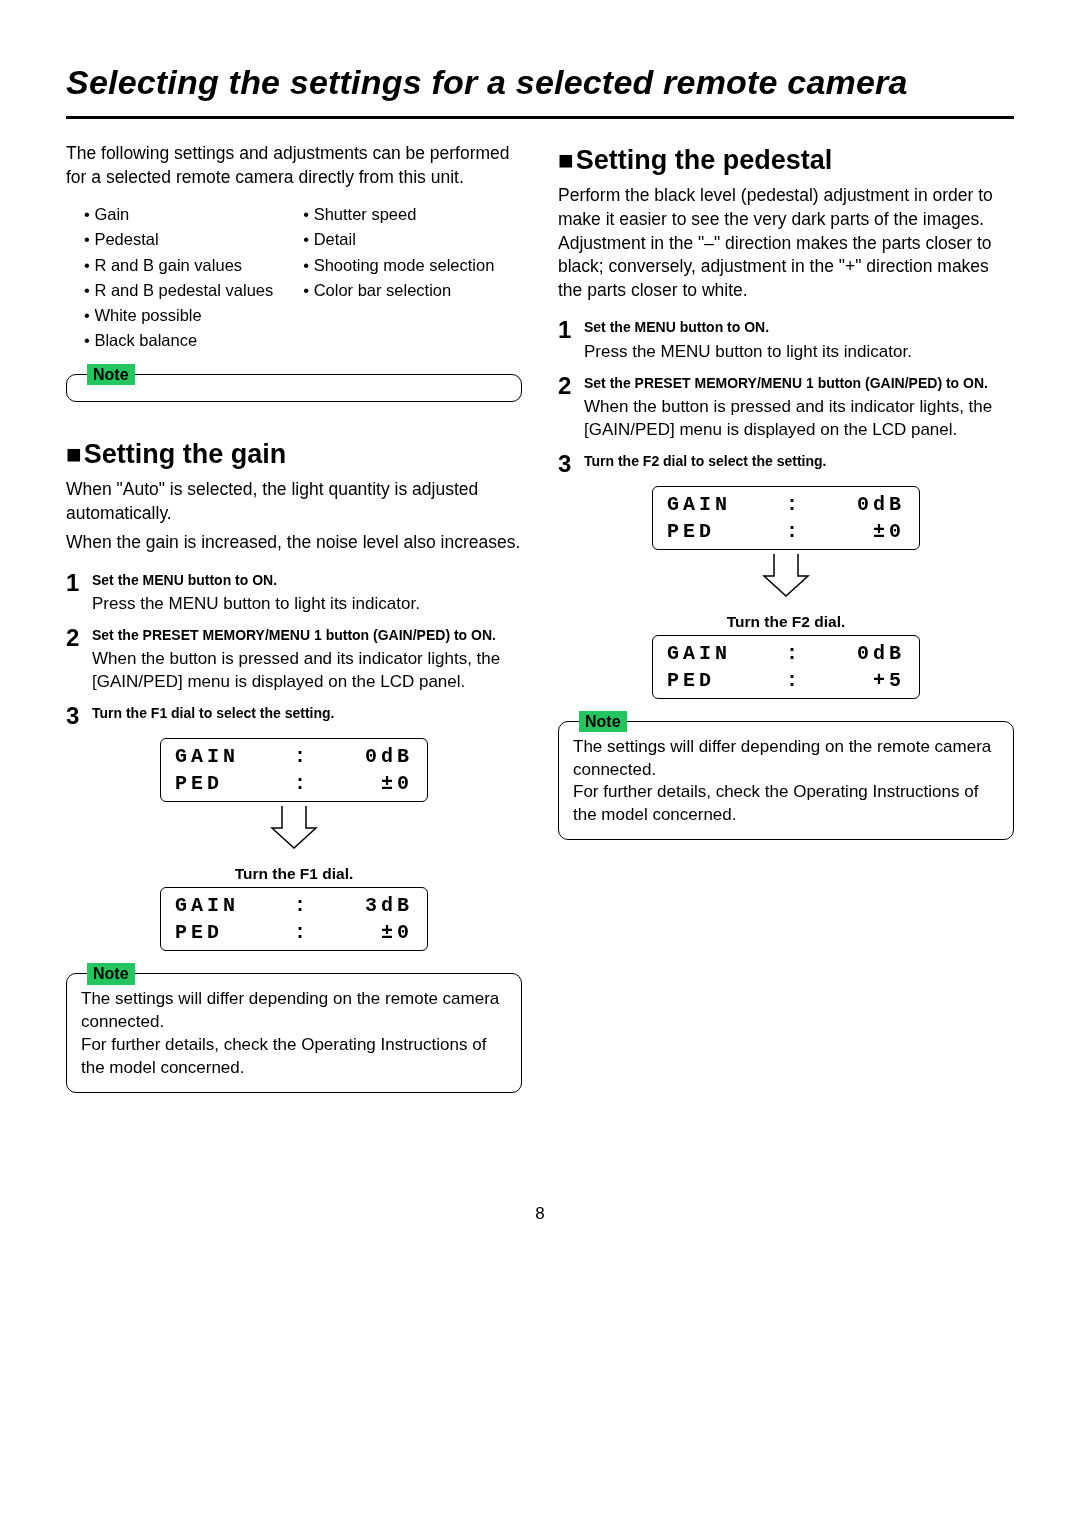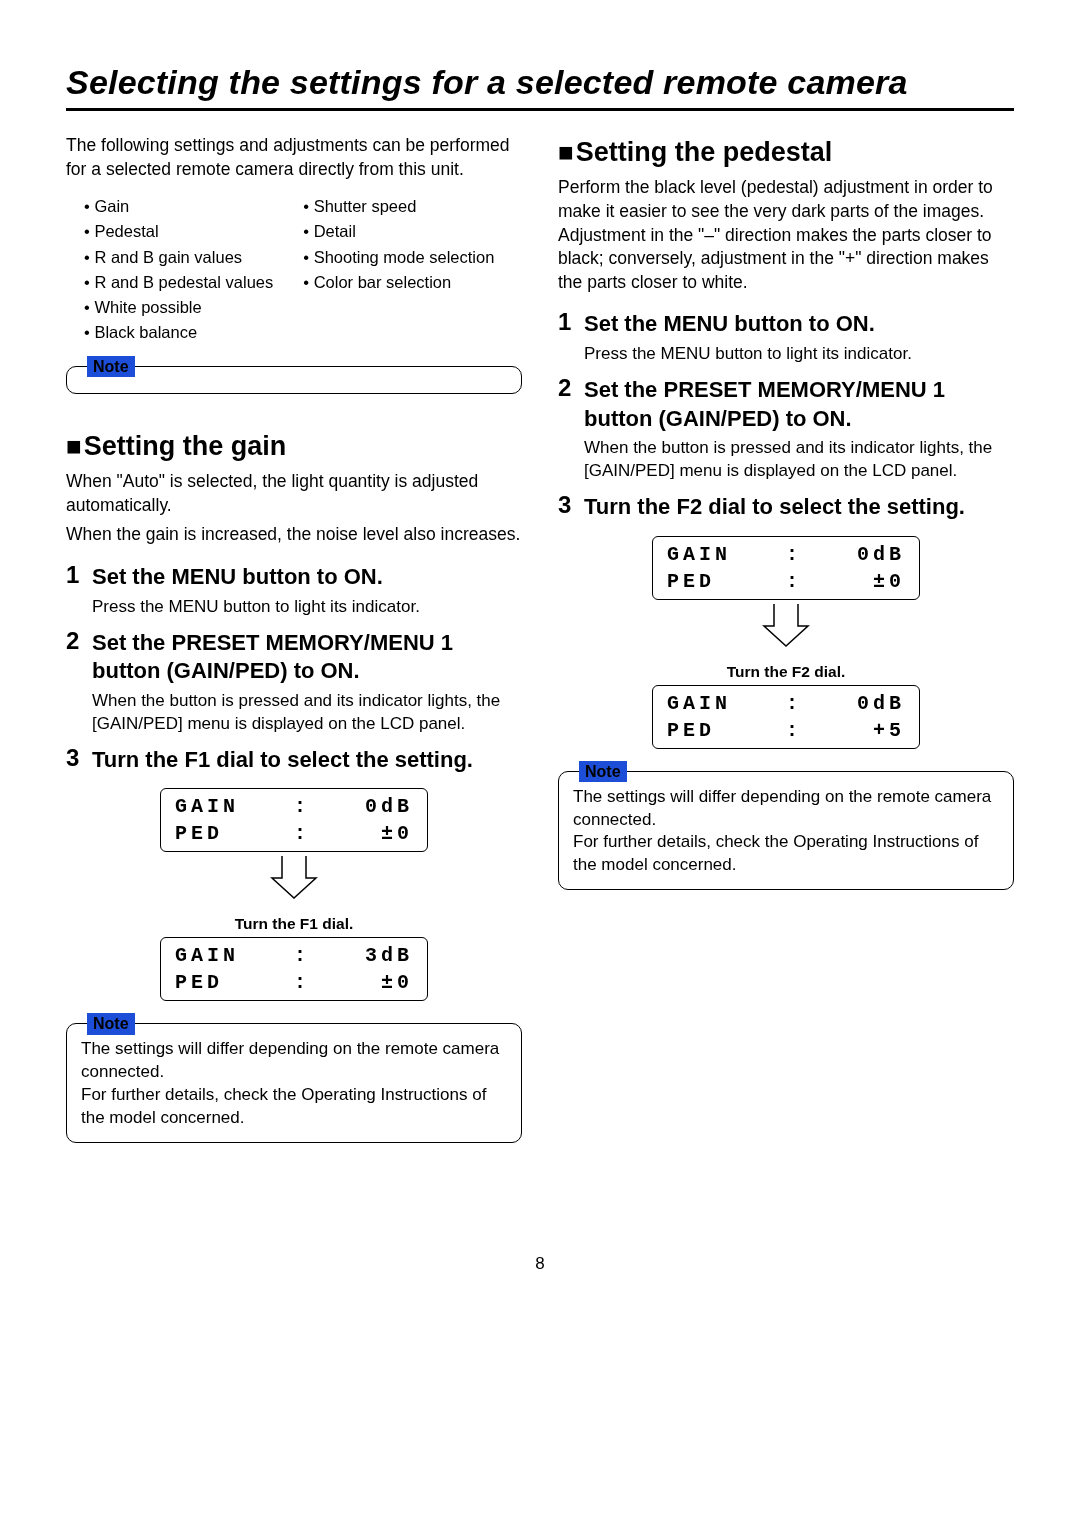--- a/index.html
+++ b/index.html
@@ -13,21 +13,21 @@
     font-size: 17.5px;
     line-height: 1.35;
   }
   h1.page-title {
     font-family: Arial, Helvetica, sans-serif;
     font-style: italic;
     font-weight: bold;
     font-size: 34px;
     margin: 0 0 6px 0;
     letter-spacing: 0.2px;
-    padding-bottom: 2px;
+    padding-bottom: 10px;
     border-bottom: 3px solid #000;
   }
   .columns {
     display: flex;
     gap: 36px;
     margin-top: 23px;
   }
   .col { flex: 1 1 0; min-width: 0; }
   p { margin: 0 0 6px 0; }
   .settings-list {
@@ -44,21 +44,21 @@
     border-radius: 10px;
     padding: 14px 14px 12px 14px;
     margin: 22px 0 0 0;
     font-size: 17px;
     line-height: 1.35;
   }
   .note-box .note-label {
     position: absolute;
     top: -11px;
     left: 20px;
-    background: #1d4ed8;
+    background: #22c55e;
     font-weight: bold;
     padding: 0 6px;
     font-size: 16px;
   }
   h2.section {
     font-size: 27px;
     font-weight: bold;
     margin: 34px 0 6px 0;
   }
   h2.section .sqmark { font-family: Arial; font-size: 26px; margin-right: 2px; }
@@ -67,21 +67,21 @@
   .step { display: flex; align-items: flex-start; margin: 10px 0 4px 0; }
   .step-num {
     font-weight: bold;
     font-size: 24px;
     width: 26px;
     line-height: 1;
     padding-top: 0px;
     flex-shrink: 0;
   }
   .step-body { flex: 1; }
-  .step-title { font-weight: bold; font-size: 22px; margin-bottom: 4px; line-height: 1.3; }
+  .step-title { font-weight: bold; font-size: 14px; margin-bottom: 4px; line-height: 1.3; }
   .step-text { font-size: 17px; line-height: 1.35; }
   .lcd-wrapper {
     display: flex;
     flex-direction: column;
     align-items: center;
     margin: 10px 0 4px 0;
   }
   .lcd-box {
     border: 1.5px solid #000;
     border-radius: 6px;

